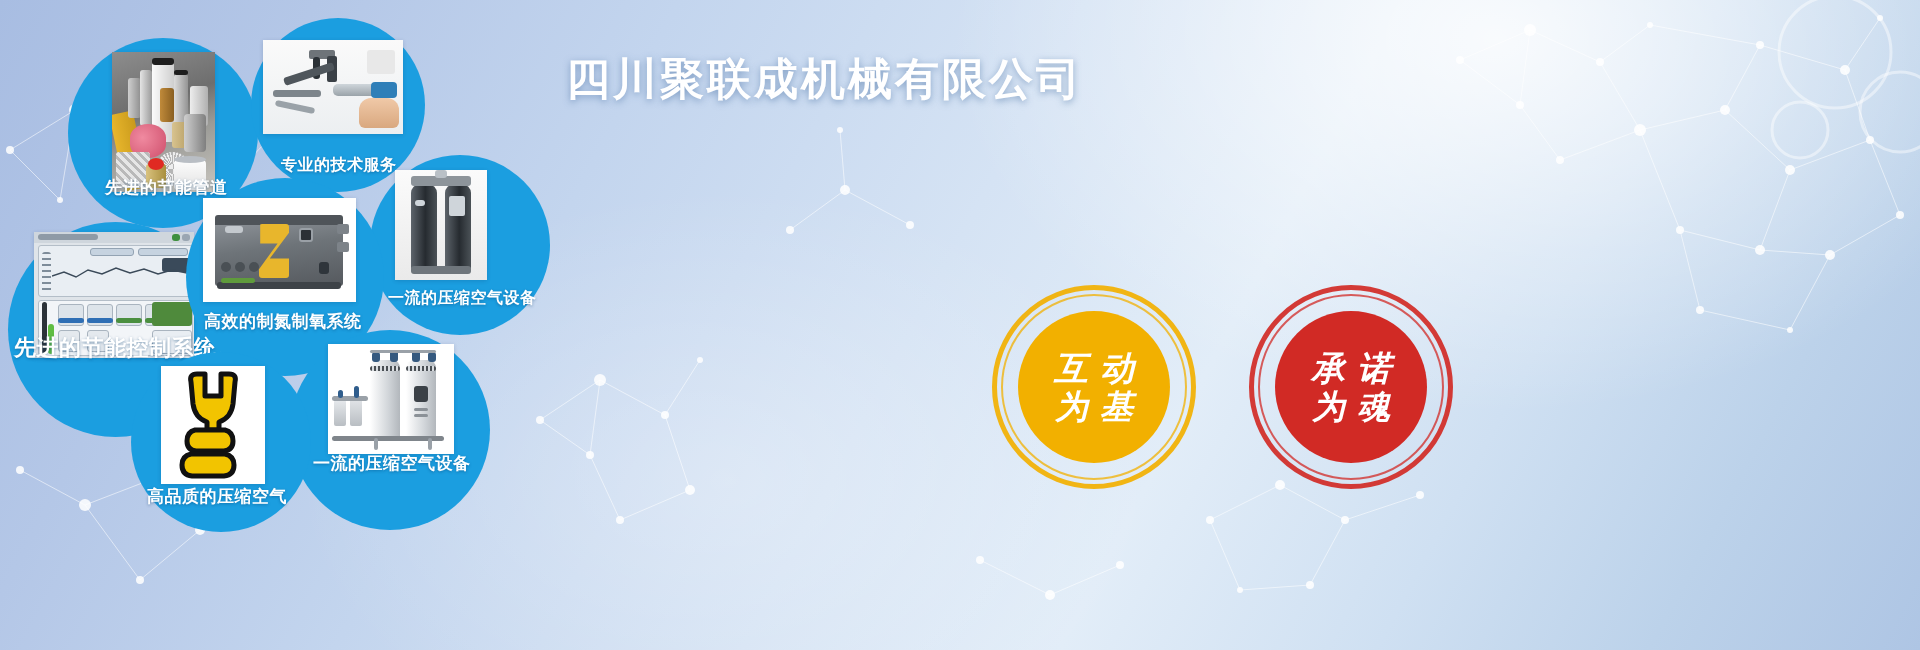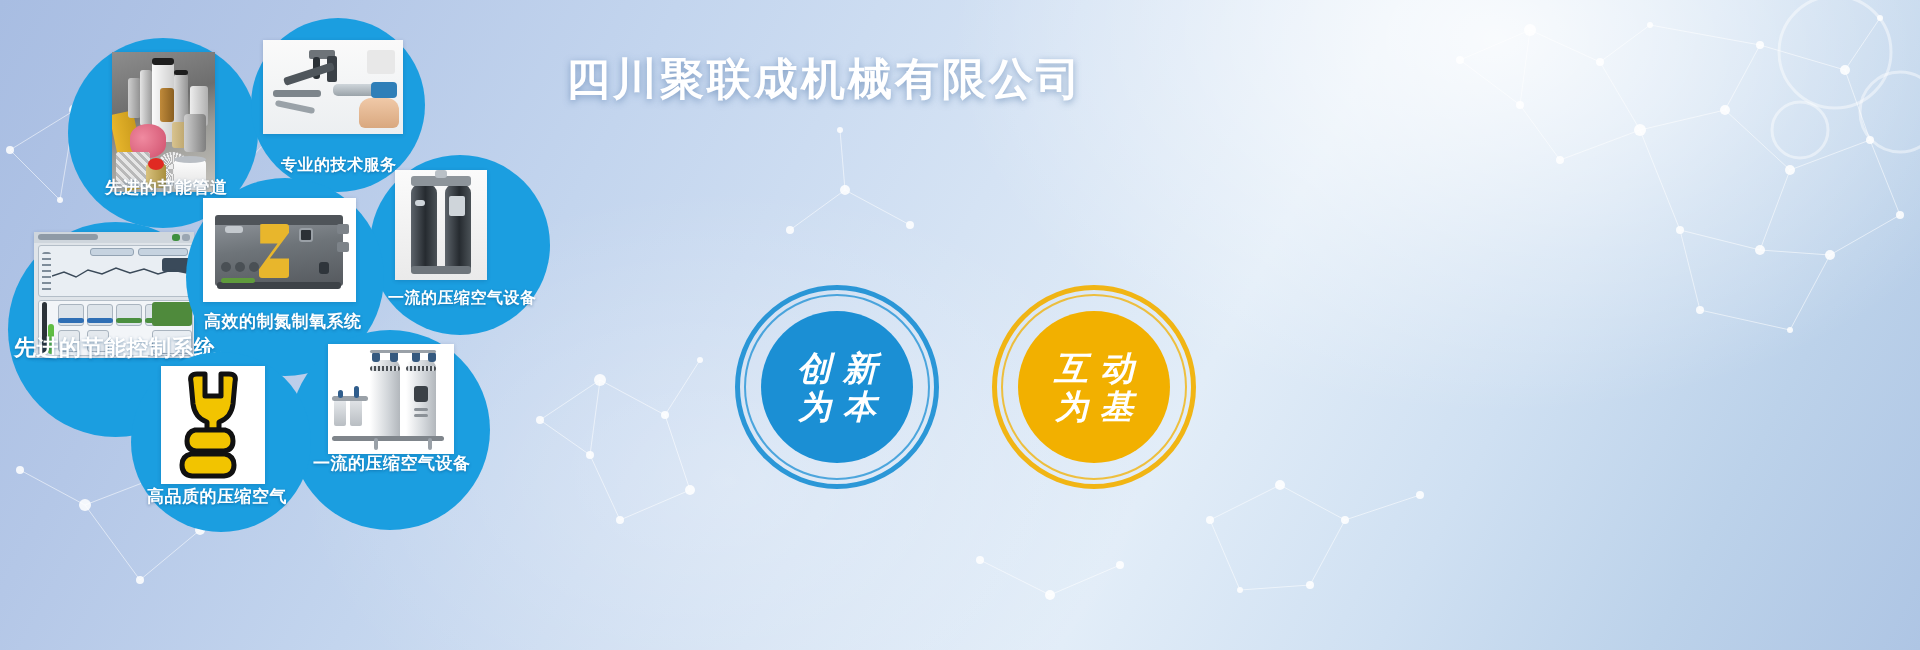--- a/index.html
+++ b/index.html
@@ -364,33 +364,33 @@
         </svg>
       </div>
     </div>
     <div class="cap" style="left:147px; top:485px; font-size:17px;">高品质的压缩空气</div>
   </div>
 
   <div id="headline">四川聚联成机械有限公司</div>
 
   <div id="seals">
 
-    <div class="seal" style="left:0px; top:0px; color:#1b8fd4;">
-      <div class="ring"></div>
-      <div class="ring2"></div>
-      <div class="disc">
-        <div class="l1">创新</div>
-        <div class="l2">为本</div>
-      </div>
-    </div>
 
     <div class="seal" style="left:257px; top:0px; color:#f2b000;text-align:center;">
       <div class="ring"></div>
       <div class="ring2"></div>
       <div class="disc">
         <div class="l1">互动</div>
         <div class="l2">为基</div>
       </div>
     </div>
 
+    <div class="seal" style="left:514px; top:0px; color:#d12a25;">
+      <div class="ring"></div>
+      <div class="ring2"></div>
+      <div class="disc">
+        <div class="l1">承诺</div>
+        <div class="l2">为魂</div>
+      </div>
+    </div>
   </div>
 
 </div>
 
 </body></html>

